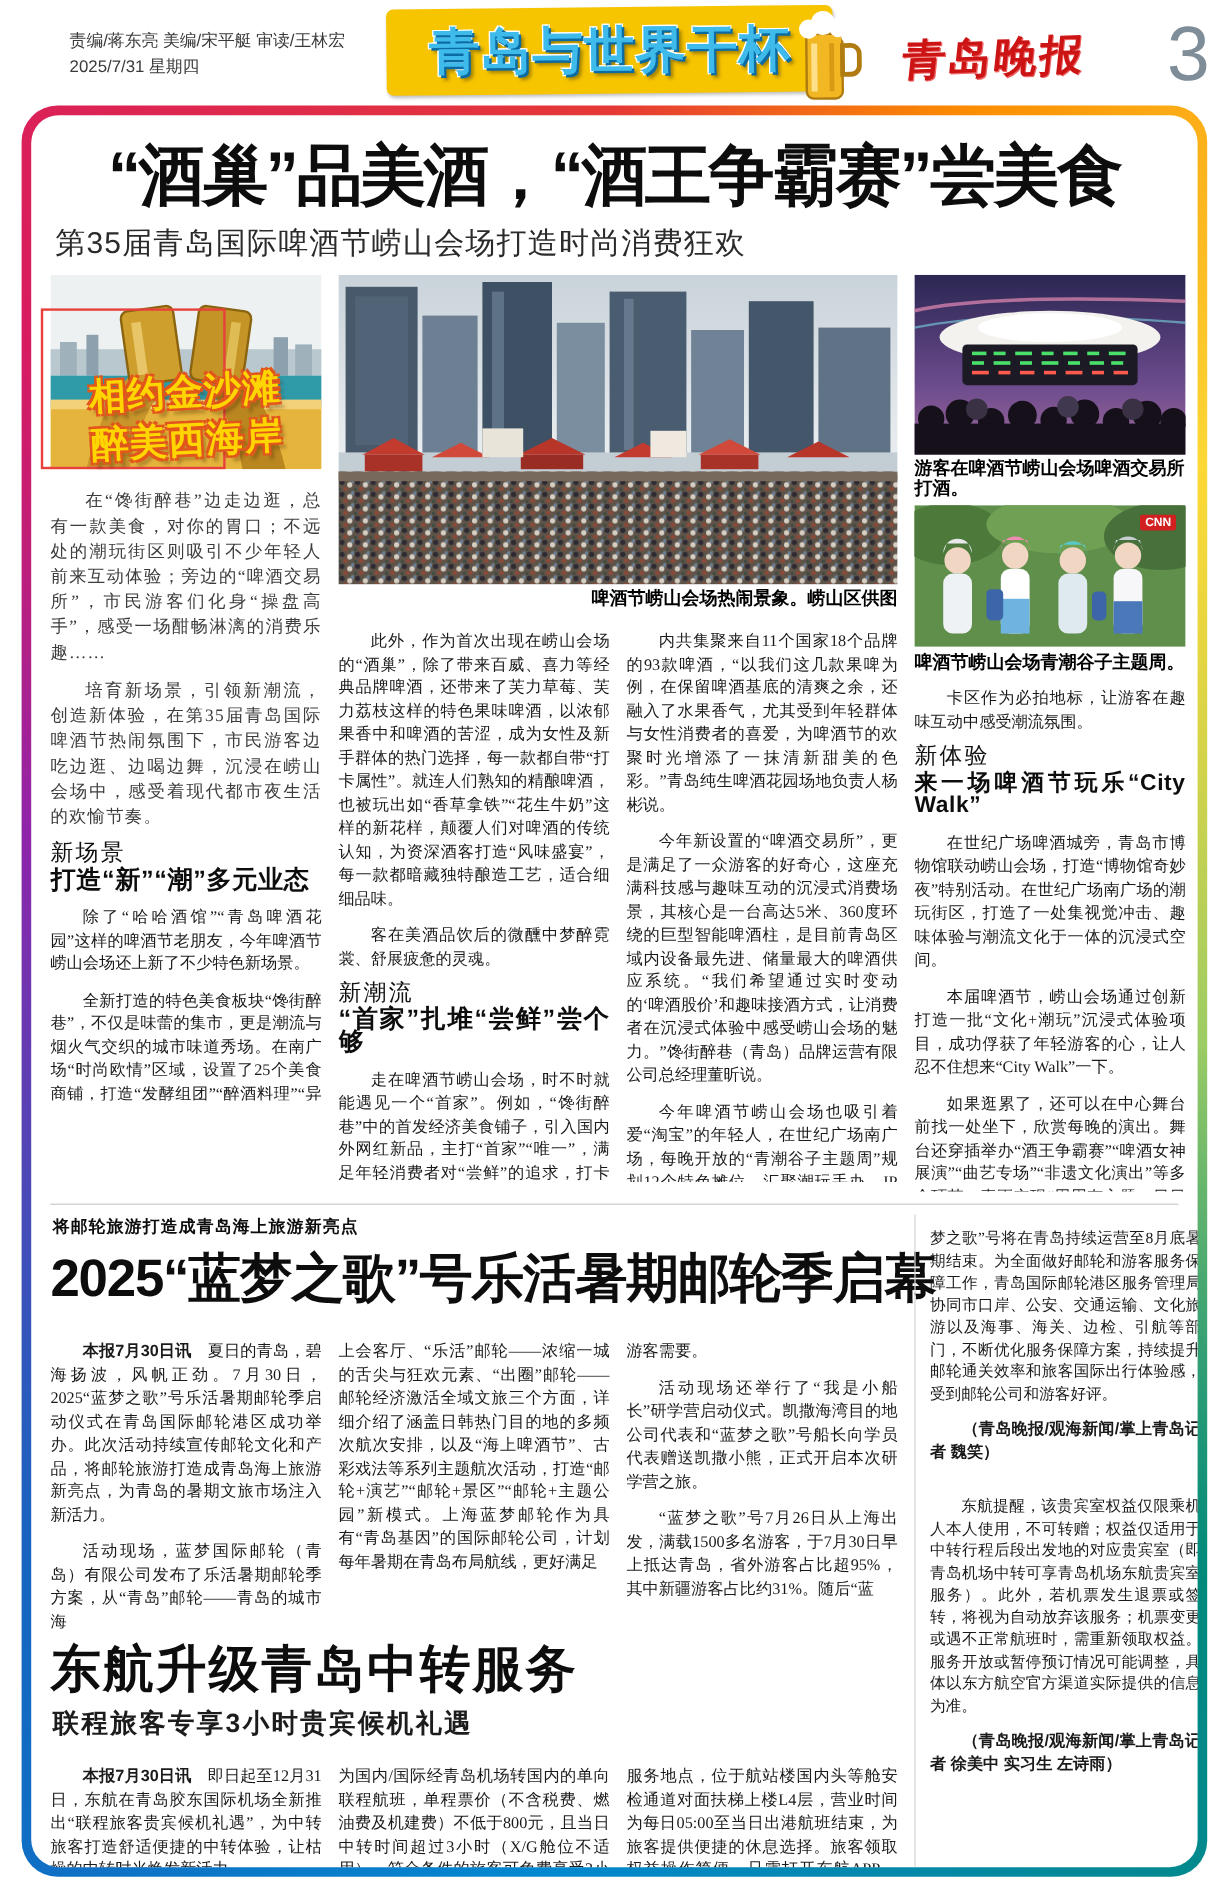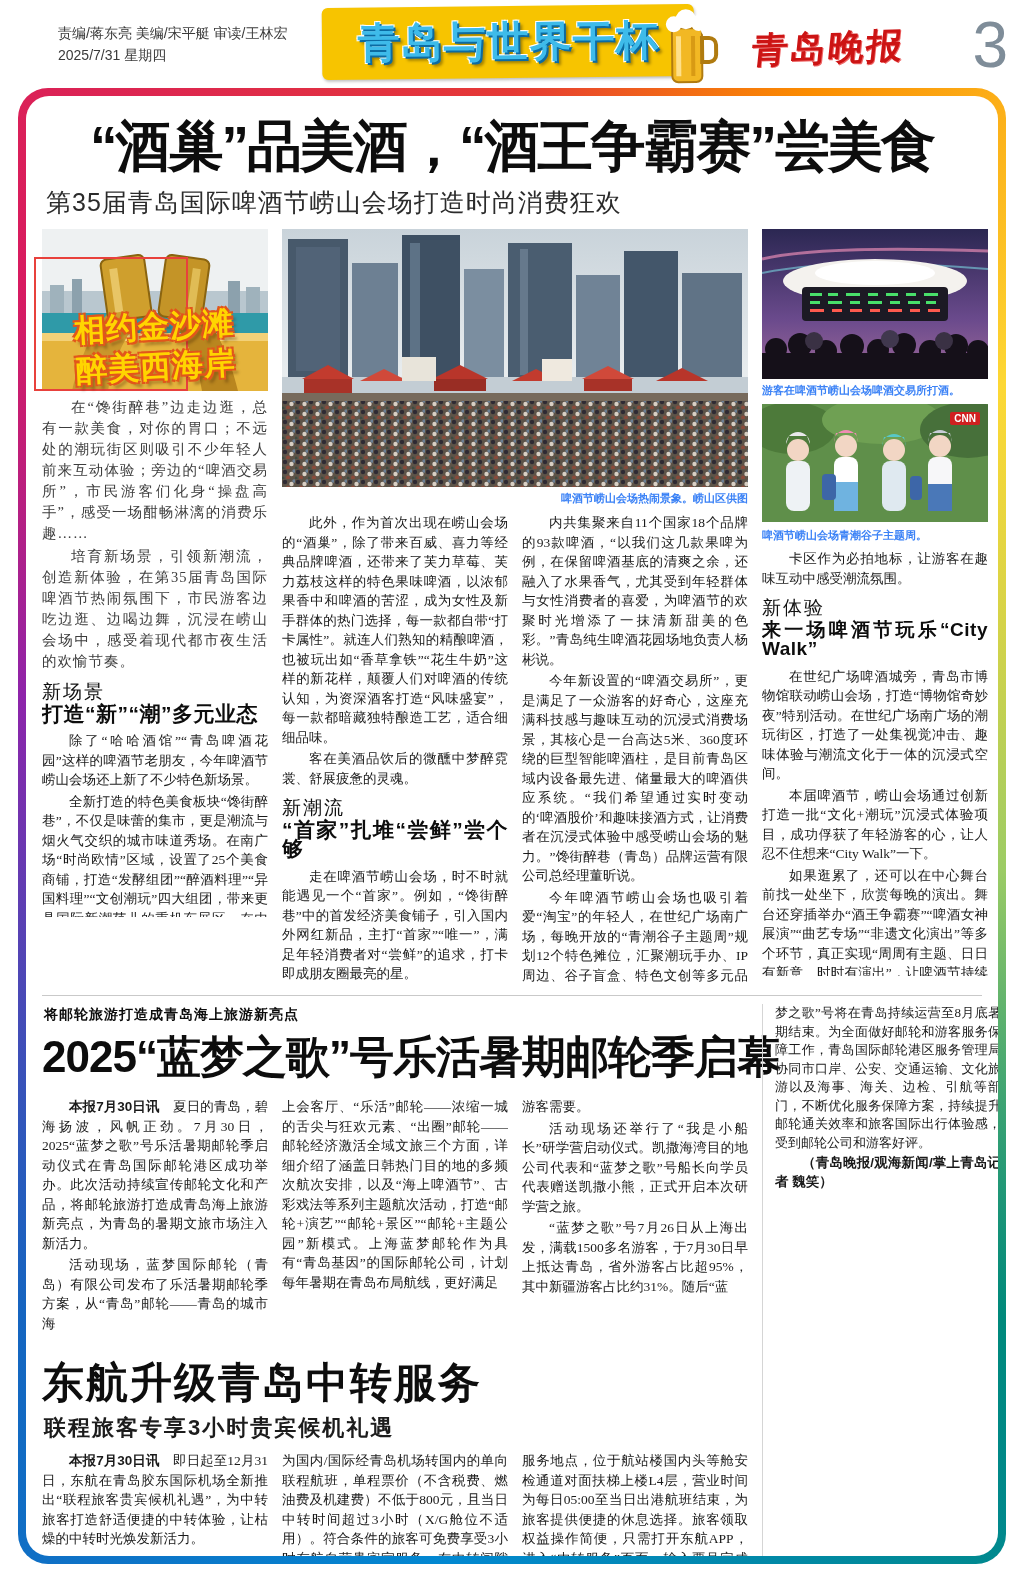--- a/index.html
+++ b/index.html
@@ -19,25 +19,25 @@
   .frame-inner{background:#fff;border-radius:23px;height:100%;box-sizing:border-box;padding:10px 16px 12px 16px;overflow:hidden;}
 
   
   .lead-head{font-family:"Liberation Sans",sans-serif;font-weight:900;font-size:55px;letter-spacing:-2px;white-space:nowrap;text-align:center;margin:4px 0 2px 0;color:#0d0d0d;}
   .lead-sub{font-family:"Liberation Sans",sans-serif;font-size:25px;color:#2b2b2b;margin:2px 0 10px 4px;letter-spacing:1px;}
   .cols{display:flex;gap:14px;}
   .colA{width:226px;flex:none;}
   .colBC{width:466px;flex:none;}
   .colD{width:226px;flex:none;}
   .body-col{font-size:13.5px;line-height:19.5px;text-align:justify;overflow:hidden;}
-  .body-col p{margin:0 0 2px 0;text-indent:2em;}
+  .body-col p{margin:11px 0 2px 0;text-indent:2em;}
   .intro{font-size:14.5px;line-height:21px;letter-spacing:1px;color:#3d3d3d;}
   .sec-kicker{font-size:19px;margin:10px 0 2px 0;letter-spacing:2px;color:#111;}
   .sec-title{font-family:"Liberation Sans",sans-serif;font-weight:bold;font-size:21px;margin:0 0 8px 0;letter-spacing:.5px;color:#0d0d0d;}
-  .caption{font-family:"Liberation Sans",sans-serif;font-weight:bold;font-size:11px;color:#3b82f6;line-height:17px;margin:3px 0 5px 0;}
+  .caption{font-family:"Liberation Sans",sans-serif;font-weight:bold;font-size:15px;color:#000000;line-height:17px;margin:3px 0 5px 0;}
   .caption.right{text-align:right;}
   .byline{font-family:"Liberation Sans",sans-serif;font-weight:bold;font-size:13.5px;margin-top:4px;text-indent:2em;}
   .dateline{font-family:"Liberation Sans",sans-serif;font-weight:bold;}
   .promo-wrap{position:relative;margin-bottom:4px;}
   .promo-box{position:absolute;left:-8px;top:28px;width:150px;height:130px;border:2px solid #e8413c;}
   .promo-text{position:absolute;left:0;right:0;top:78px;text-align:center;transform:rotate(-3deg);font-family:"Liberation Sans",sans-serif;font-weight:900;font-size:31px;line-height:40px;color:#ffd500;letter-spacing:1px;text-shadow:2px 2px 0 #e2561b,-2px -2px 0 #e2561b,2px -2px 0 #e2561b,-2px 2px 0 #e2561b,4px 5px 3px rgba(60,30,0,.35);}
   .lead-cols2{display:flex;gap:14px;margin-top:6px;height:472px;overflow:hidden;}
   .lead-cols2 .body-col{width:226px;height:100%;}
   .colA .text-stack{height:520px;overflow:hidden;margin-top:6px;}
   .colD .text-stack{height:452px;overflow:hidden;margin-top:2px;}
@@ -339,17 +339,21 @@
         </div>
       </div>
     </div>
 
     <div class="bottom-right">
       <div class="body-col">
         <p style="text-indent:0">梦之歌”号将在青岛持续运营至8月底暑期结束。为全面做好邮轮和游客服务保障工作，青岛国际邮轮港区服务管理局协同市口岸、公安、交通运输、文化旅游以及海事、海关、边检、引航等部门，不断优化服务保障方案，持续提升邮轮通关效率和旅客国际出行体验感，受到邮轮公司和游客好评。</p>
         <p class="byline">（青岛晚报/观海新闻/掌上青岛记者 魏笑）</p>
       </div>
       <div class="east-right-gap"></div>
+      <div class="body-col">
+        <p>东航提醒，该贵宾室权益仅限乘机人本人使用，不可转赠；权益仅适用于中转行程后段出发地的对应贵宾室（即青岛机场中转可享青岛机场东航贵宾室服务）。此外，若机票发生退票或签转，将视为自动放弃该服务；机票变更或遇不正常航班时，需重新领取权益。服务开放或暂停预订情况可能调整，具体以东方航空官方渠道实际提供的信息为准。</p>
+        <p class="byline">（青岛晚报/观海新闻/掌上青岛记者 徐美中 实习生 左诗雨）</p>
+      </div>
     </div>
   </div>
 
 </div>
 </div>
 
 </body></html>

